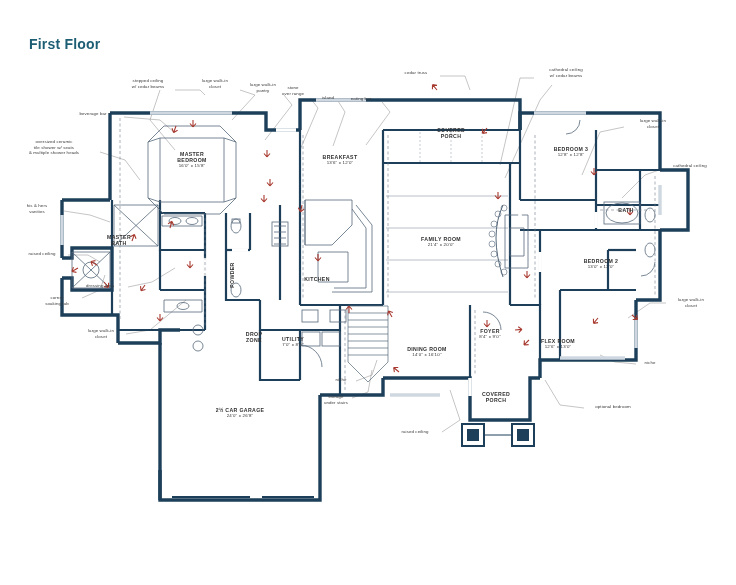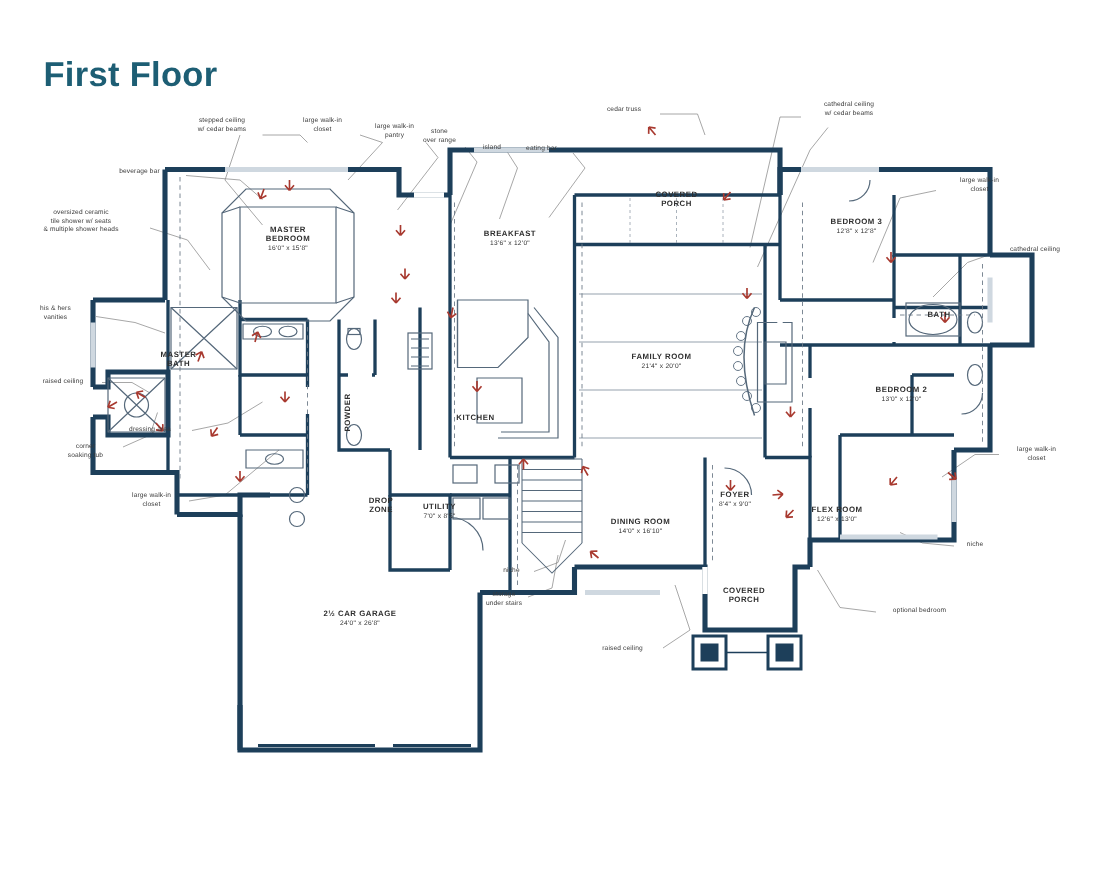--- a/index.html
+++ b/index.html
@@ -8,21 +8,21 @@
     font-family:"Liberation Sans", sans-serif;
     color:#2b2b2b;
     overflow:hidden;
     position:relative;
   }
   #plan{
     position:absolute;left:0;top:0;width:736px;height:585px;
   }
   .title{
     position:absolute;left:29px;top:36px;
-    font-size:23px;font-weight:bold;letter-spacing:.2px;
+    font-size:14px;font-weight:bold;letter-spacing:.2px;
     color:#1d5e74;
   }
   
   .room{
     position:absolute;
     text-align:center;
     color:#2f2f2f;
     line-height:1.12;
     white-space:nowrap;
     transform:translate(-50%,-50%);

